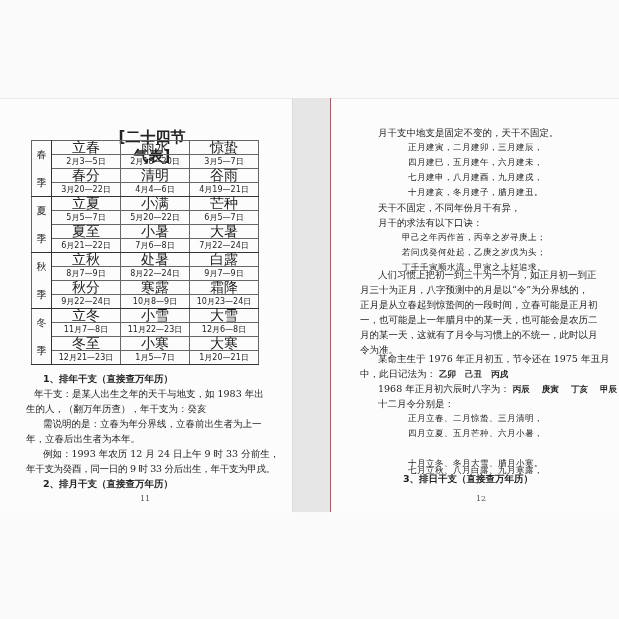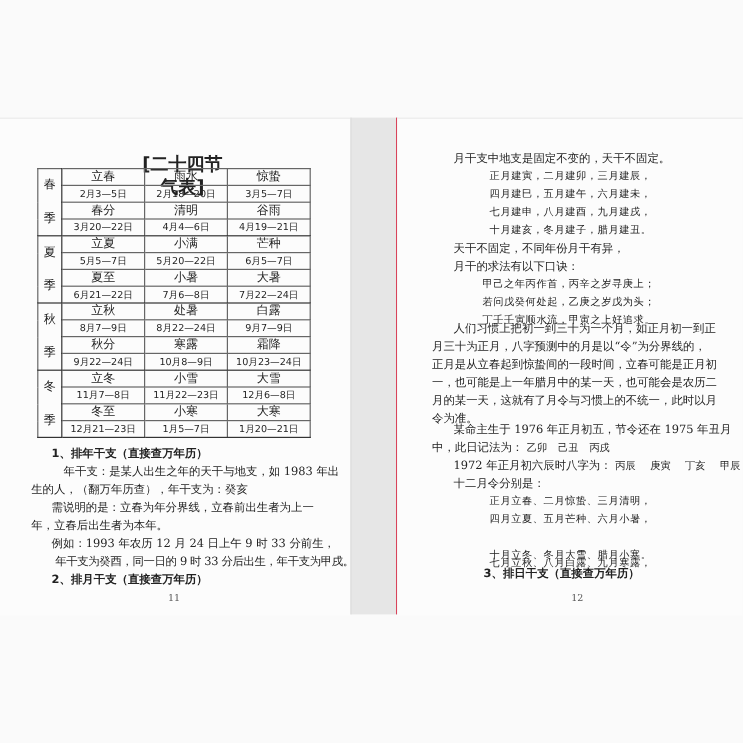--- a/index.html
+++ b/index.html
@@ -11,29 +11,29 @@
   .gutter { position:absolute; top:98px; left:292px; width:38px; height:414px; background:#e6e6e6;
             border-left:1px solid #dcdcdc; }
   .redline { position:absolute; top:98px; left:330px; width:1px; height:414px; background:#d9435a; }
 
   .t-title { position:absolute; top:128px; left:112px; width:80px; text-align:center;
              font-size:15px; font-weight:bold; font-family:"DejaVu Sans", sans-serif; }
   table.jq { position:absolute; top:140px; left:31px; border-collapse:collapse; font-size:8.5px; }
   table.jq td { border:1px solid #666; text-align:center; padding:0; height:13px; line-height:13px; }
   table.jq td.season { width:19px; font-size:10px; border-right:1.5px solid #333; border-bottom:1.5px solid #333; }
   table.jq td.c { width:68px; }
-  table.jq td.c.name { font-size:10px;margin-top:28px; }
+  table.jq td.c.name { font-size:14px;margin-top:28px; }
   table.jq td.c.date { font-size:8px; font-family:"DejaVu Sans", sans-serif; }
   table.jq tr.groupend td { border-bottom:1.5px solid #333; }
   .season-inner { display:flex; flex-direction:column; justify-content:space-around; height:100%; }
 
   .txt { position:absolute; font-size:9.5px; line-height:15px; white-space:nowrap; }
   .h { font-weight:bold; font-family:"DejaVu Sans", sans-serif; font-size:9.5px; }
   .verse { font-size:8.5px; letter-spacing:0.5px; }
-  .b { font-weight:normal; font-family:"DejaVu Sans", sans-serif; font-size:8.5px; }
+  .b { font-weight:bold; font-family:"DejaVu Sans", sans-serif; font-size:8.5px; }
   .pno { position:absolute; font-size:8px; color:#555; }
 </style>
 </head>
 <body>
 
 <div class="page page-left"></div>
 <div class="gutter"></div>
 <div class="redline"></div>
 <div class="page page-right"></div>
 
@@ -142,26 +142,26 @@
       </tr>
       <tr class="groupend">
         <td class="c date">12月21—23日</td>
         <td class="c date">1月5—7日</td>
         <td class="c date">1月20—21日</td>
       </tr>
     </tbody>
 </table>
 
 <div class="txt h" style="top:371px;left:43px;">1、排年干支（直接查万年历）</div>
-<div class="txt" style="top:386px;left:53px;">年干支：是某人出生之年的天干与地支，如 1983 年出</div>
+<div class="txt" style="top:386px;left:34px;">年干支：是某人出生之年的天干与地支，如 1983 年出</div>
 <div class="txt" style="top:401px;left:26px;">生的人，（翻万年历查），年干支为：癸亥</div>
 <div class="txt" style="top:416px;left:43px;">需说明的是：立春为年分界线，立春前出生者为上一</div>
 <div class="txt" style="top:431px;left:26px;">年，立春后出生者为本年。</div>
 <div class="txt" style="top:446px;left:43px;">例如：1993 年农历 12 月 24 日上午 9 时 33 分前生，</div>
-<div class="txt" style="top:461px;left:26px;letter-spacing:-0.3px;margin-left:20px;">年干支为癸酉，同一日的 9 时 33 分后出生，年干支为甲戌。</div>
+<div class="txt" style="top:461px;left:26px;letter-spacing:-0.3px;">年干支为癸酉，同一日的 9 时 33 分后出生，年干支为甲戌。</div>
 <div class="txt h" style="top:476px;left:43px;">2、排月干支（直接查万年历）</div>
 <div class="pno" style="top:494px;left:140px;text-align:center;">11</div>
 
 <div class="txt" style="top:125px;left:378px;">月干支中地支是固定不变的，天干不固定。</div>
 <div class="txt verse" style="top:140px;left:408px;">正月建寅，二月建卯，三月建辰，</div>
 <div class="txt verse" style="top:155px;left:408px;">四月建巳，五月建午，六月建未，</div>
 <div class="txt verse" style="top:170px;left:408px;text-align:center;">七月建申，八月建酉，九月建戌，</div>
 <div class="txt verse" style="top:185px;left:408px;">十月建亥，冬月建子，腊月建丑。</div>
 <div class="txt" style="top:200px;left:378px;">天干不固定，不同年份月干有异，</div>
 <div class="txt" style="top:215px;left:378px;">月干的求法有以下口诀：</div>
@@ -177,21 +177,21 @@
 <div class="txt" style="top:342px;left:360px;">令为准。</div>
 
 <div class="txt" style="top:351px;left:378px;">某命主生于 1976 年正月初五，节令还在 1975 年丑月</div>
 <div class="txt" style="top:366px;left:360px;">
   <span>中，此日记法为：</span>
   <span class="b">乙卯</span>&nbsp;&nbsp;
   <span class="b">己丑</span>&nbsp;&nbsp;
   <span class="b">丙戌</span>
 </div>
 <div class="txt" style="top:381px;left:378px;">
-  <span>1972 年正月初六辰时八字为：</span>
+  <span>1968 年正月初六辰时八字为：</span>
   <span class="b">丙辰</span>&nbsp;&nbsp;&nbsp;
   <span class="b">庚寅</span>&nbsp;&nbsp;&nbsp;
   <span class="b">丁亥</span>&nbsp;&nbsp;&nbsp;
   <span class="b">甲辰</span>
 </div>
 <div class="txt" style="top:396px;left:378px;">十二月令分别是：</div>
 <div class="txt verse" style="top:411px;left:408px;">正月立春、二月惊蛰、三月清明，</div>
 <div class="txt verse" style="top:426px;left:408px;">四月立夏、五月芒种、六月小暑，</div>
 <div class="txt verse" style="top:463px;left:408px;text-align:center;">七月立秋、八月白露、九月寒露，</div>
 <div class="txt verse" style="top:456px;left:408px;">十月立冬、冬月大雪、腊月小寒。</div>

